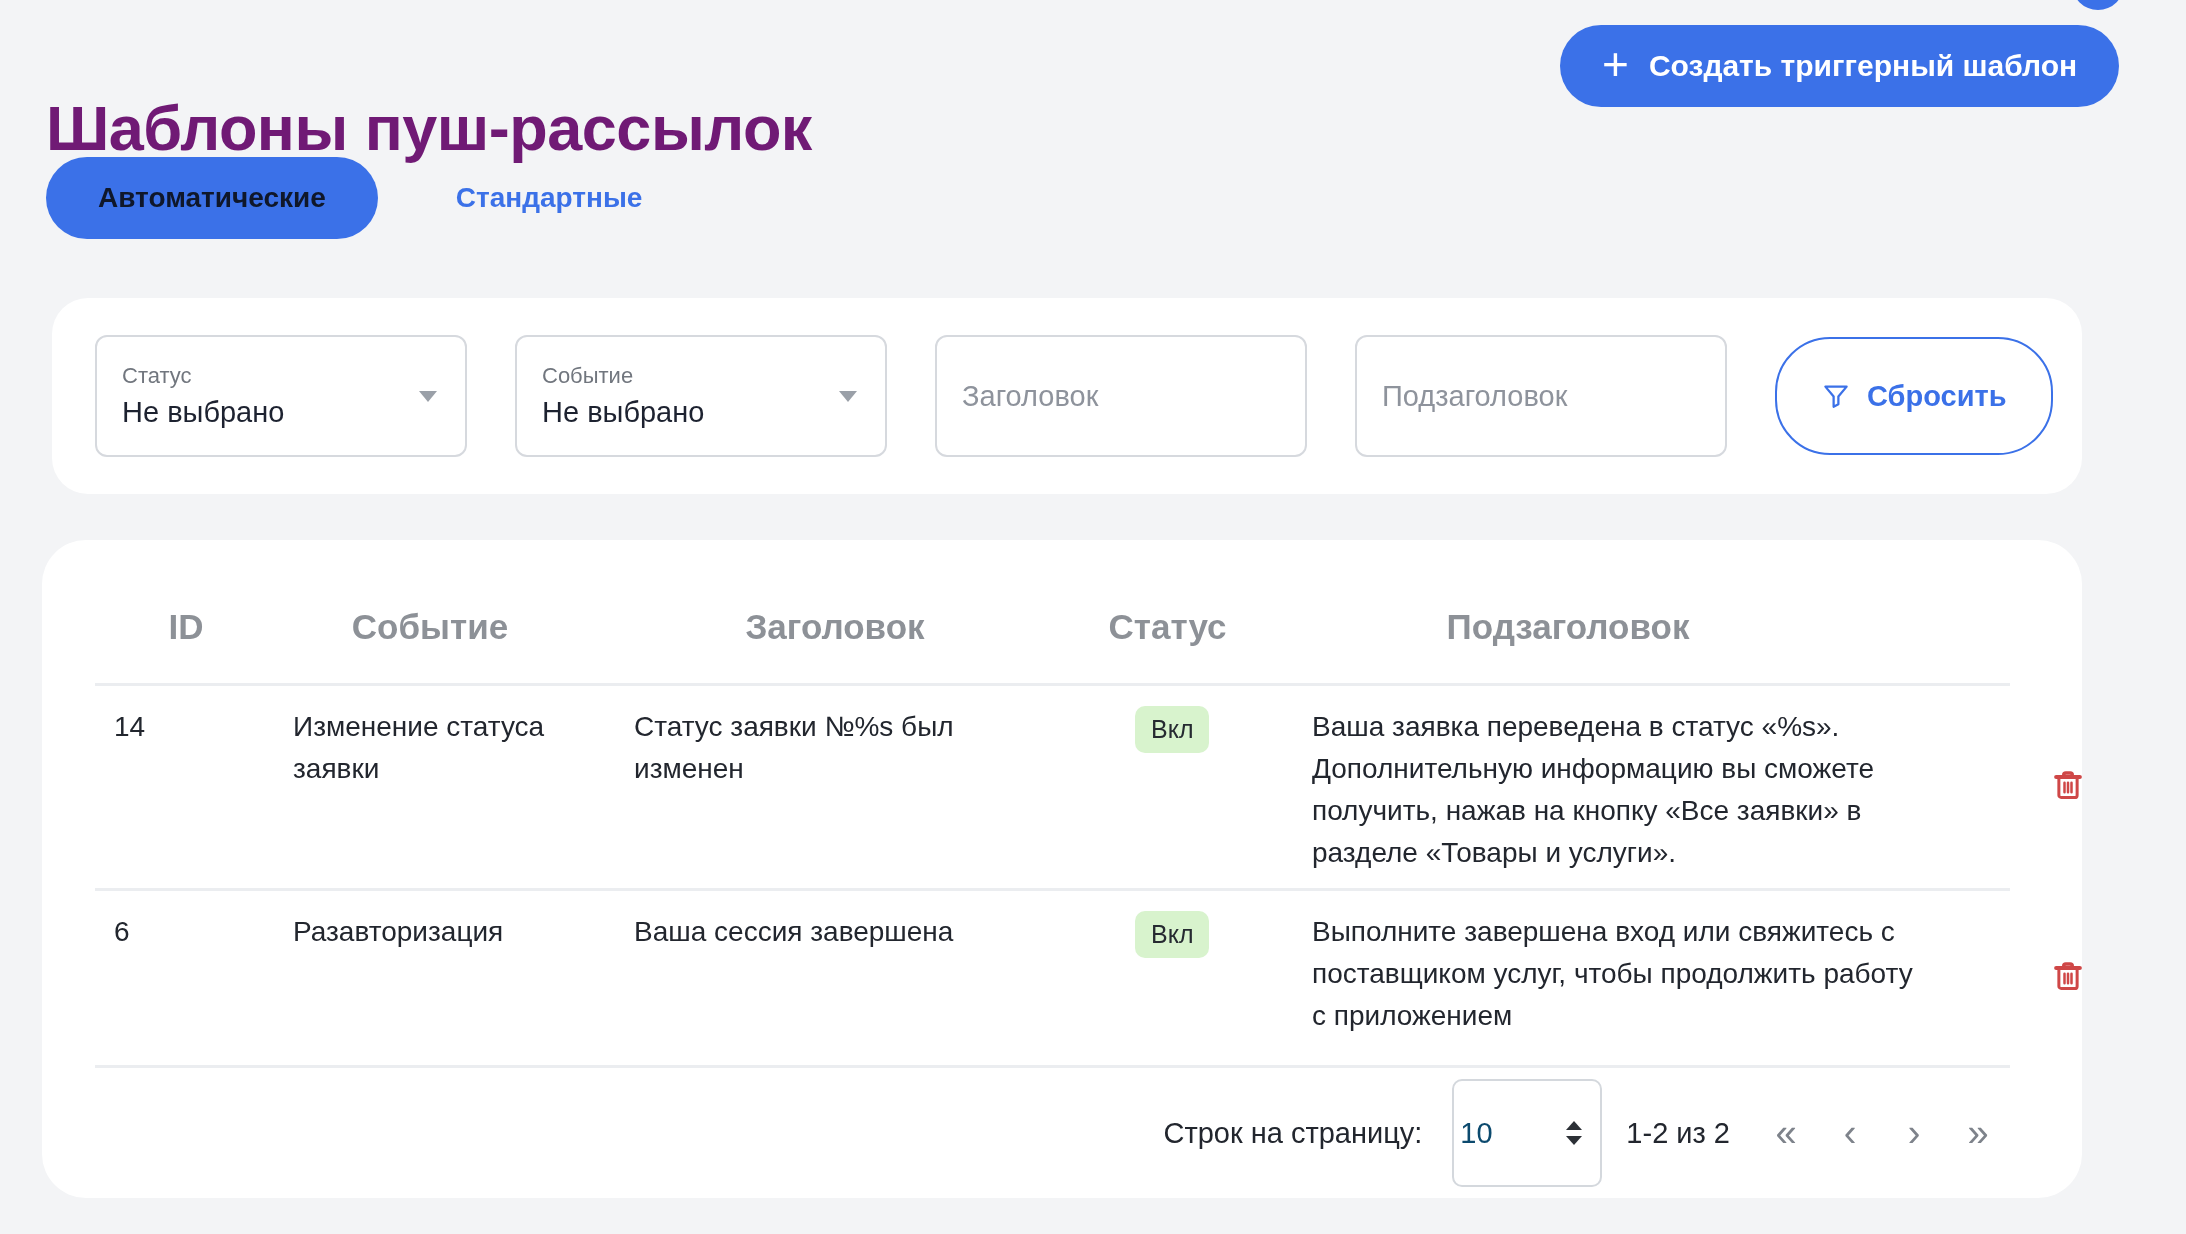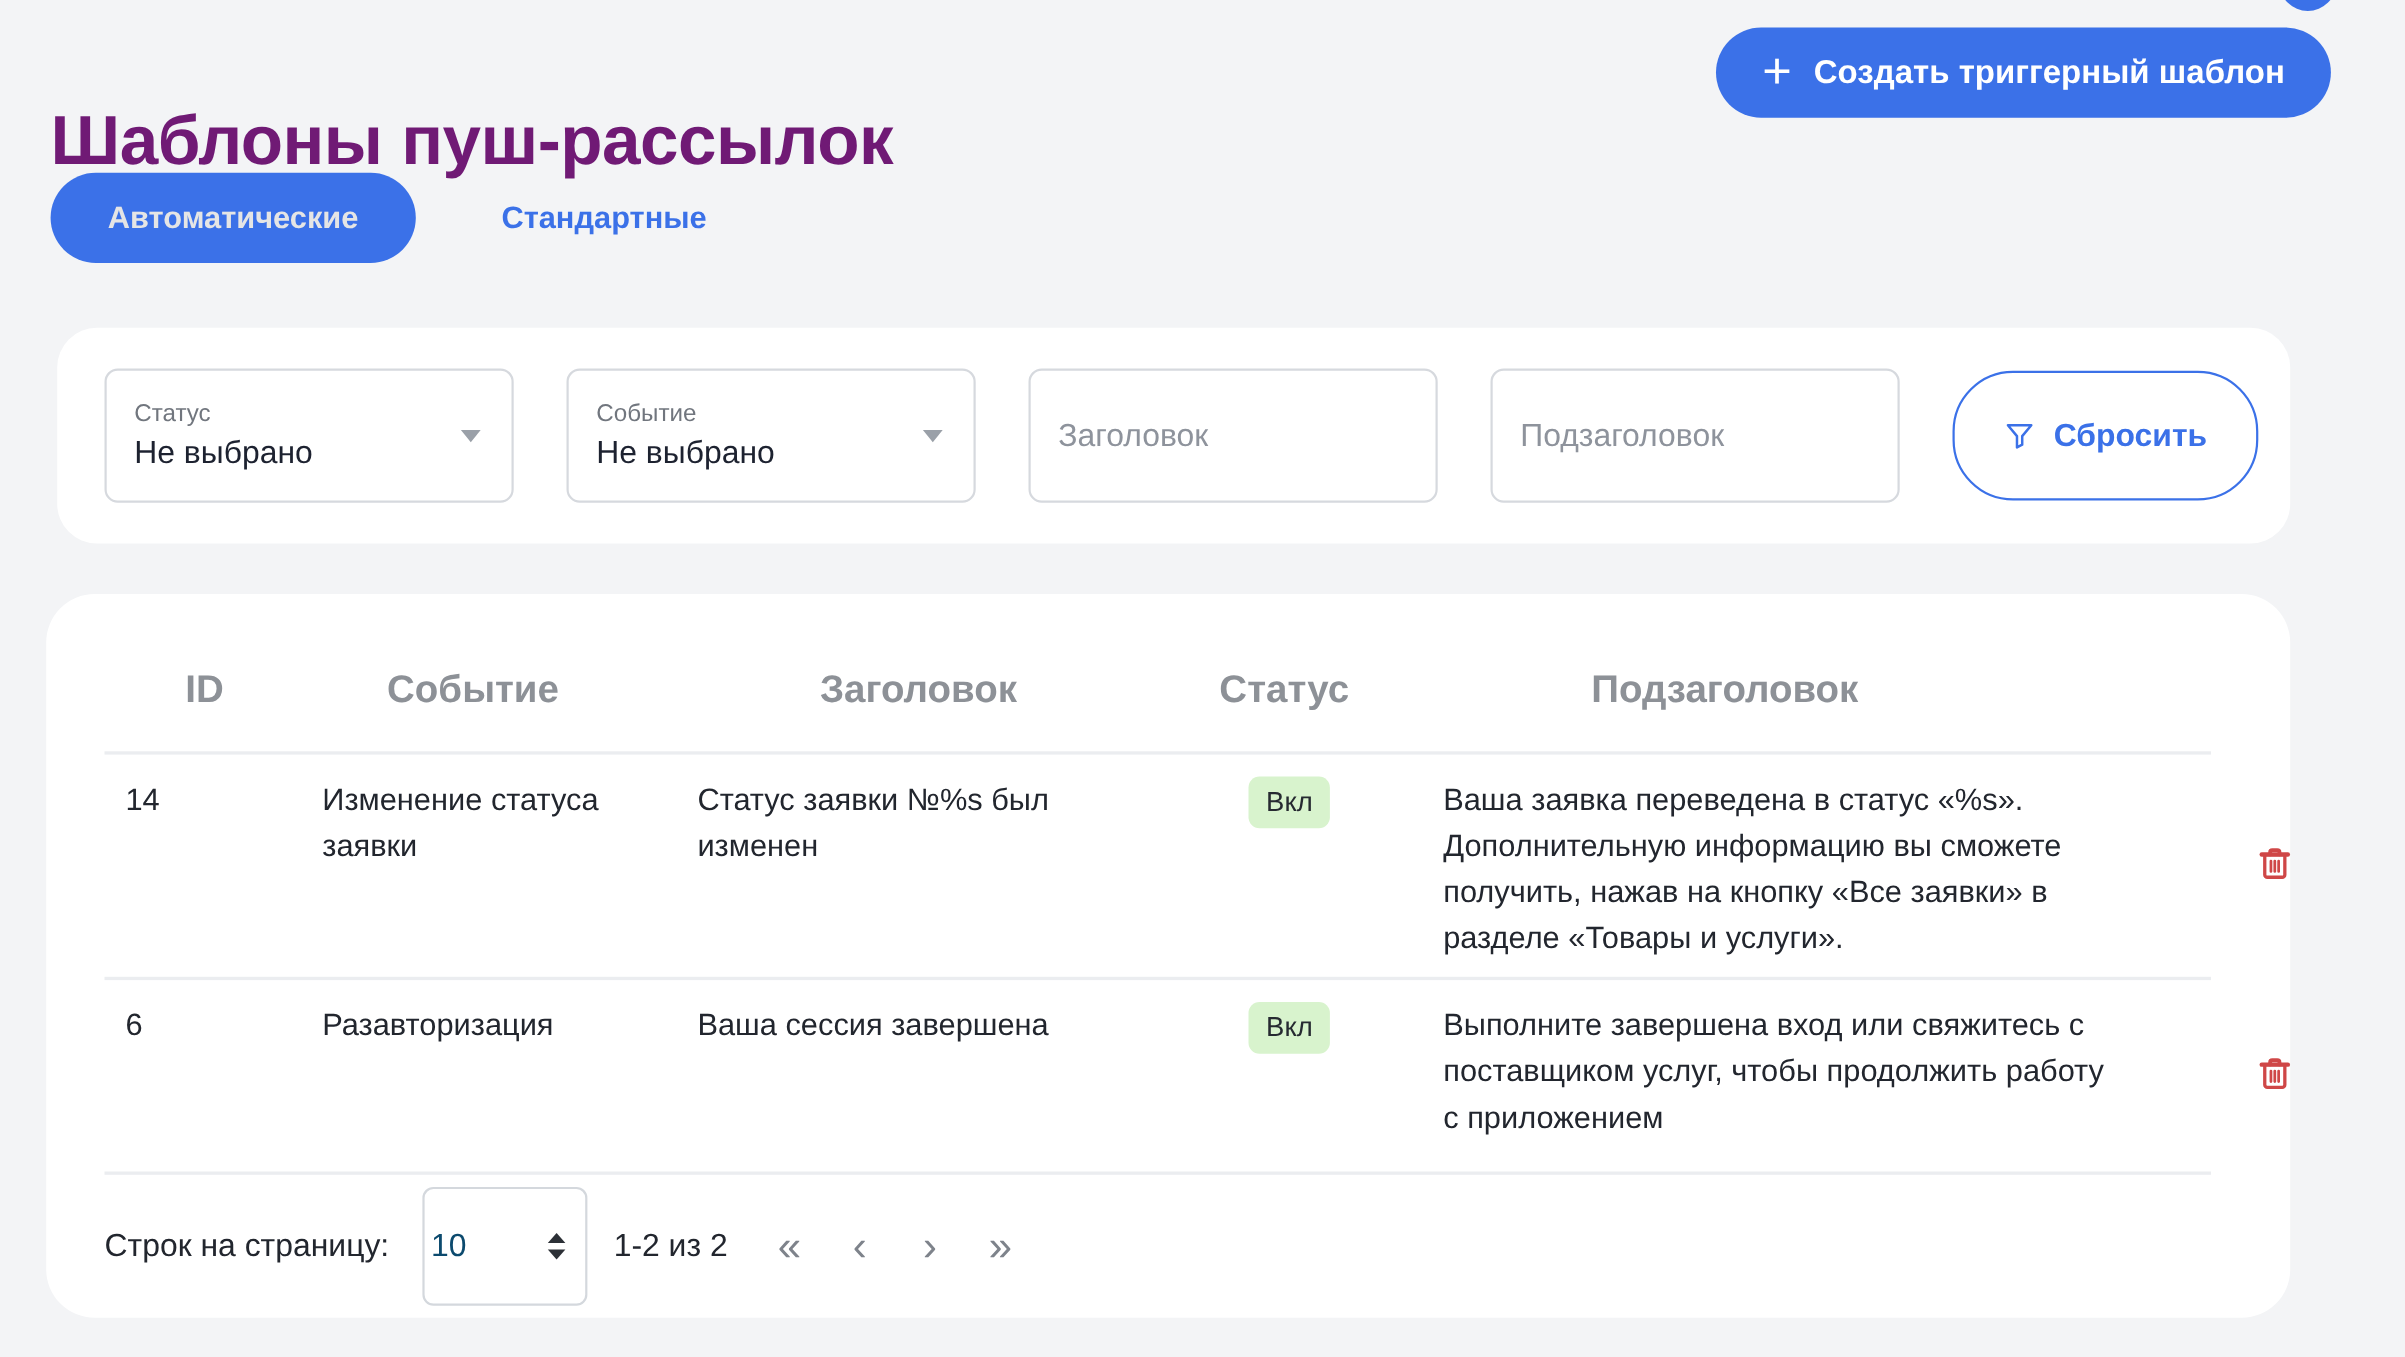--- a/index.html
+++ b/index.html
@@ -29,21 +29,21 @@
     background:#3b71e8; color:#ffffff;
     display:flex; align-items:center; gap:20px;
     font-family:inherit; font-size:30px; font-weight:600; white-space:nowrap;
   }
   .create-btn .plus { font-size:46px; font-weight:400; line-height:1; margin-top:-5px; }
 
   .tabs { position:absolute; left:46px; top:157px; height:82px; display:flex; align-items:center; gap:78px; }
   .tab { font-family:inherit; font-size:28px; font-weight:600; cursor:pointer; border:none; background:none; }
   .tab.active {
     height:82px; padding:0 52px; border-radius:41px;
-    background:#3b71e8; color:#e5e5e5; display:flex; align-items:center;
+    background:#3b71e8; color:#0f172a; display:flex; align-items:center;
   }
   .tab.inactive { color:#3b71e8; padding:0; }
 
   
   .filter-card {
     position:absolute; left:52px; top:298px; width:2030px; height:196px;
     background:#ffffff; border-radius:36px; box-sizing:border-box;
     display:flex; align-items:center; padding-left:43px; gap:48px;
   }
   .field {
@@ -88,21 +88,21 @@
   .td.no-indent { padding-left:0; padding-right:28px; }
   .td-actions { padding:0; align-self:center; justify-self:end; }
   .badge {
     display:inline-block; background:#d8f3cd; color:#262a31;
     font-size:25px; line-height:1; padding:11px 16px; border-radius:10px;
   }
   .trash-btn { background:none; border:none; cursor:pointer; padding:2px; line-height:0; }
 
   .t-foot {
     border-top:3px solid #ebedf0; height:133px; box-sizing:border-box;
-    display:flex; align-items:center; justify-content:flex-start;
+    display:flex; align-items:center; justify-content:flex-end;
   }
   .rpp-label { font-size:29px; color:#22262e; white-space:nowrap; }
   .rpp-select {
     margin-left:30px; width:150px; height:108px; box-sizing:border-box; cursor:pointer;
     border:2px solid #d4d8dd; border-radius:10px; background:#fff;
     display:flex; align-items:center; justify-content:space-between;
     padding:0 18px 0 6px; font-size:29px; color:#0c4a6e;
   }
   .spinner { display:flex; flex-direction:column; gap:6px; }
   .spin-up { width:0; height:0; border-left:8px solid transparent; border-right:8px solid transparent; border-bottom:9px solid #2c3036; }

